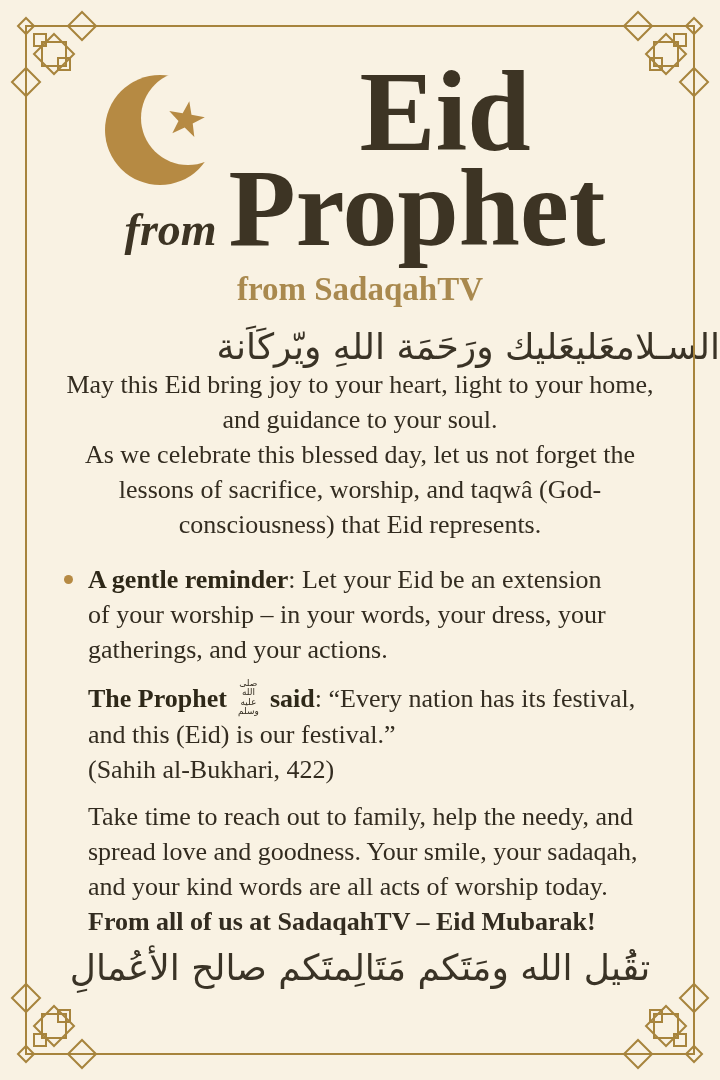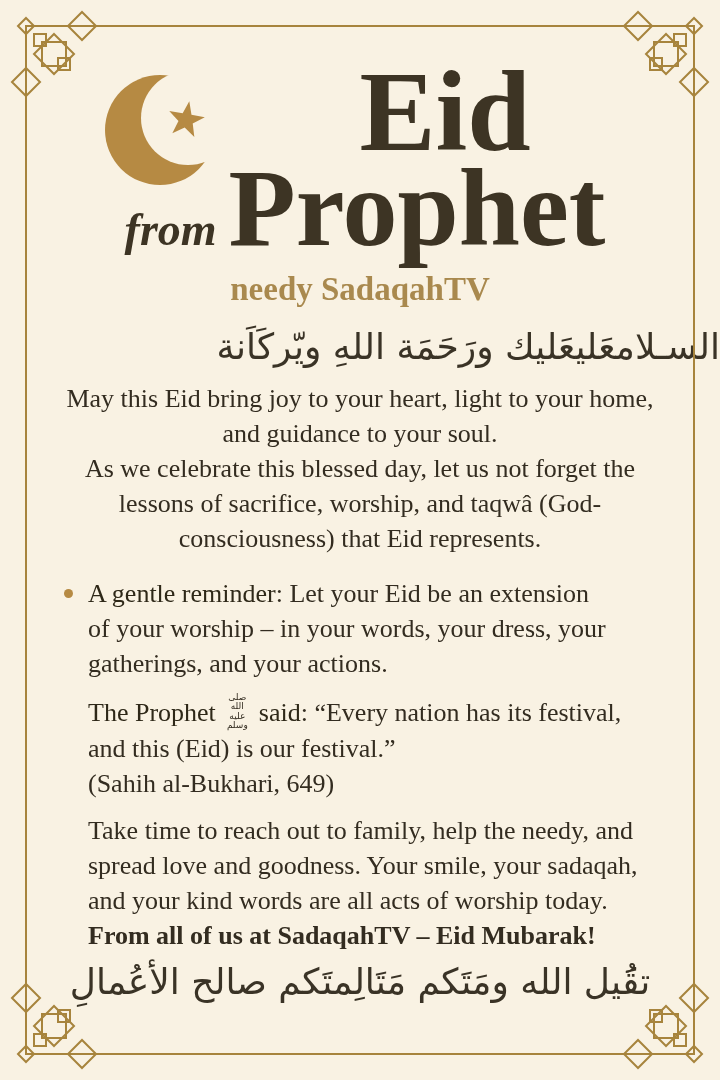--- a/index.html
+++ b/index.html
@@ -31,27 +31,27 @@
   }
   .title-row2{display:flex;justify-content:center;align-items:baseline;margin-top:-10px;padding-left:10px;}
   .from-word{font-style:italic;font-size:46px;font-weight:600;color:var(--title);margin-right:12px;}
   .title-mubarak{font-size:110px;line-height:0.95;font-weight:600;color:var(--title);}
   .subtitle{text-align:center;margin-top:10px;font-size:33px;font-weight:600;color:var(--gold_text);}
 
   .arabic{font-family:"DejaVu Sans",sans-serif;direction:rtl;color:#3a3326;}
   .salutation{text-align:right;margin-top:18px;font-size:36px;}
 
   .intro{white-space:pre;text-align:center;font-size:26px;line-height:35px;}
-  .intro.first{margin-top:14px;}
+  .intro.first{}
 
   .section{white-space:pre;font-size:26px;line-height:35px;margin:12px 30px 0 88px;}
   .bullet-item{position:relative;margin-top:20px;}
   .bullet-dot{position:absolute;left:-24px;top:13px;width:9px;height:9px;border-radius:50%;
     background:var(--gold_accent);display:inline-block;}
-  b{font-weight:400;color:#2e2818;}
+  b{font-weight:700;color:#2e2818;}
   .saw{
     display:inline-block;width:30px;font-size:9px;line-height:1.05;text-align:center;
     white-space:normal;vertical-align:-7px;font-family:"DejaVu Sans",sans-serif;direction:rtl;
   }
   .citation{margin-top:0;}
   .closing{font-weight:700;margin-top:0;}
   .dua{text-align:center;font-size:36px;margin-top:2px;line-height:1.5;}
 </style>
 </head>
 <body>
@@ -118,38 +118,38 @@
         </mask>
       </defs>
       <circle cx="62" cy="62" r="55" fill="var(--gold_accent)" mask="url(#cres-mask)"></circle>
       <polygon points="0,-19 4.47,-6.15 18.07,-5.87 7.23,2.35 11.17,15.37 0,7.6 -11.17,15.37 -7.23,2.35 -18.07,-5.87 -4.47,-6.15" transform="translate(88,52) rotate(10)" fill="var(--gold_accent)"></polygon>
     </svg>
     <div class="title-eid">Eid</div>
     <div class="title-row2">
       <span class="from-word">from</span>
       <span class="title-mubarak">Prophet</span>
     </div>
-    <div class="subtitle">needy SadaqahTV</div>
+    <div class="subtitle">from SadaqahTV</div>
   </header>
 
   <div class="arabic salutation">السـلامعَليعَليك ورَحَمَة اللهِ ويّركَاَنة</div>
 
   <p class="intro first">May this Eid bring joy to your heart, light to your home,
 and guidance to your soul.</p>
   <p class="intro">As we celebrate this blessed day, let us not forget the
 lessons of sacrifice, worship, and taqwâ (God-
 consciousness) that Eid represents.</p>
 
   <div class="section bullet-item"><span class="bullet-dot"></span><b>A gentle reminder</b><span>: Let your Eid be an extension
 of your worship – in your words, your dress, your
 gatherings, and your actions.</span></div>
 
   <p class="section hadith"><b>The Prophet</b> <span class="saw">صلى الله عليه وسلم</span> <b>said</b><span>: “Every nation has its festival,
 and this (Eid) is our festival.”</span></p>
-  <p class="section citation">(Sahih al-Bukhari, 649)</p>
+  <p class="section citation">(Sahih al-Bukhari, 422)</p>
 
   <p class="section">Take time to reach out to family, help the needy, and
 spread love and goodness. Your smile, your sadaqah,
 and your kind words are all acts of worship today.</p>
 
   <p class="section closing">From all of us at SadaqahTV – Eid Mubarak!</p>
 
   <div class="arabic dua">تقَُيل الله ومَتَكم مَتَالِمتَكم صالح الأعُمالِ</div>
 
 </div>

